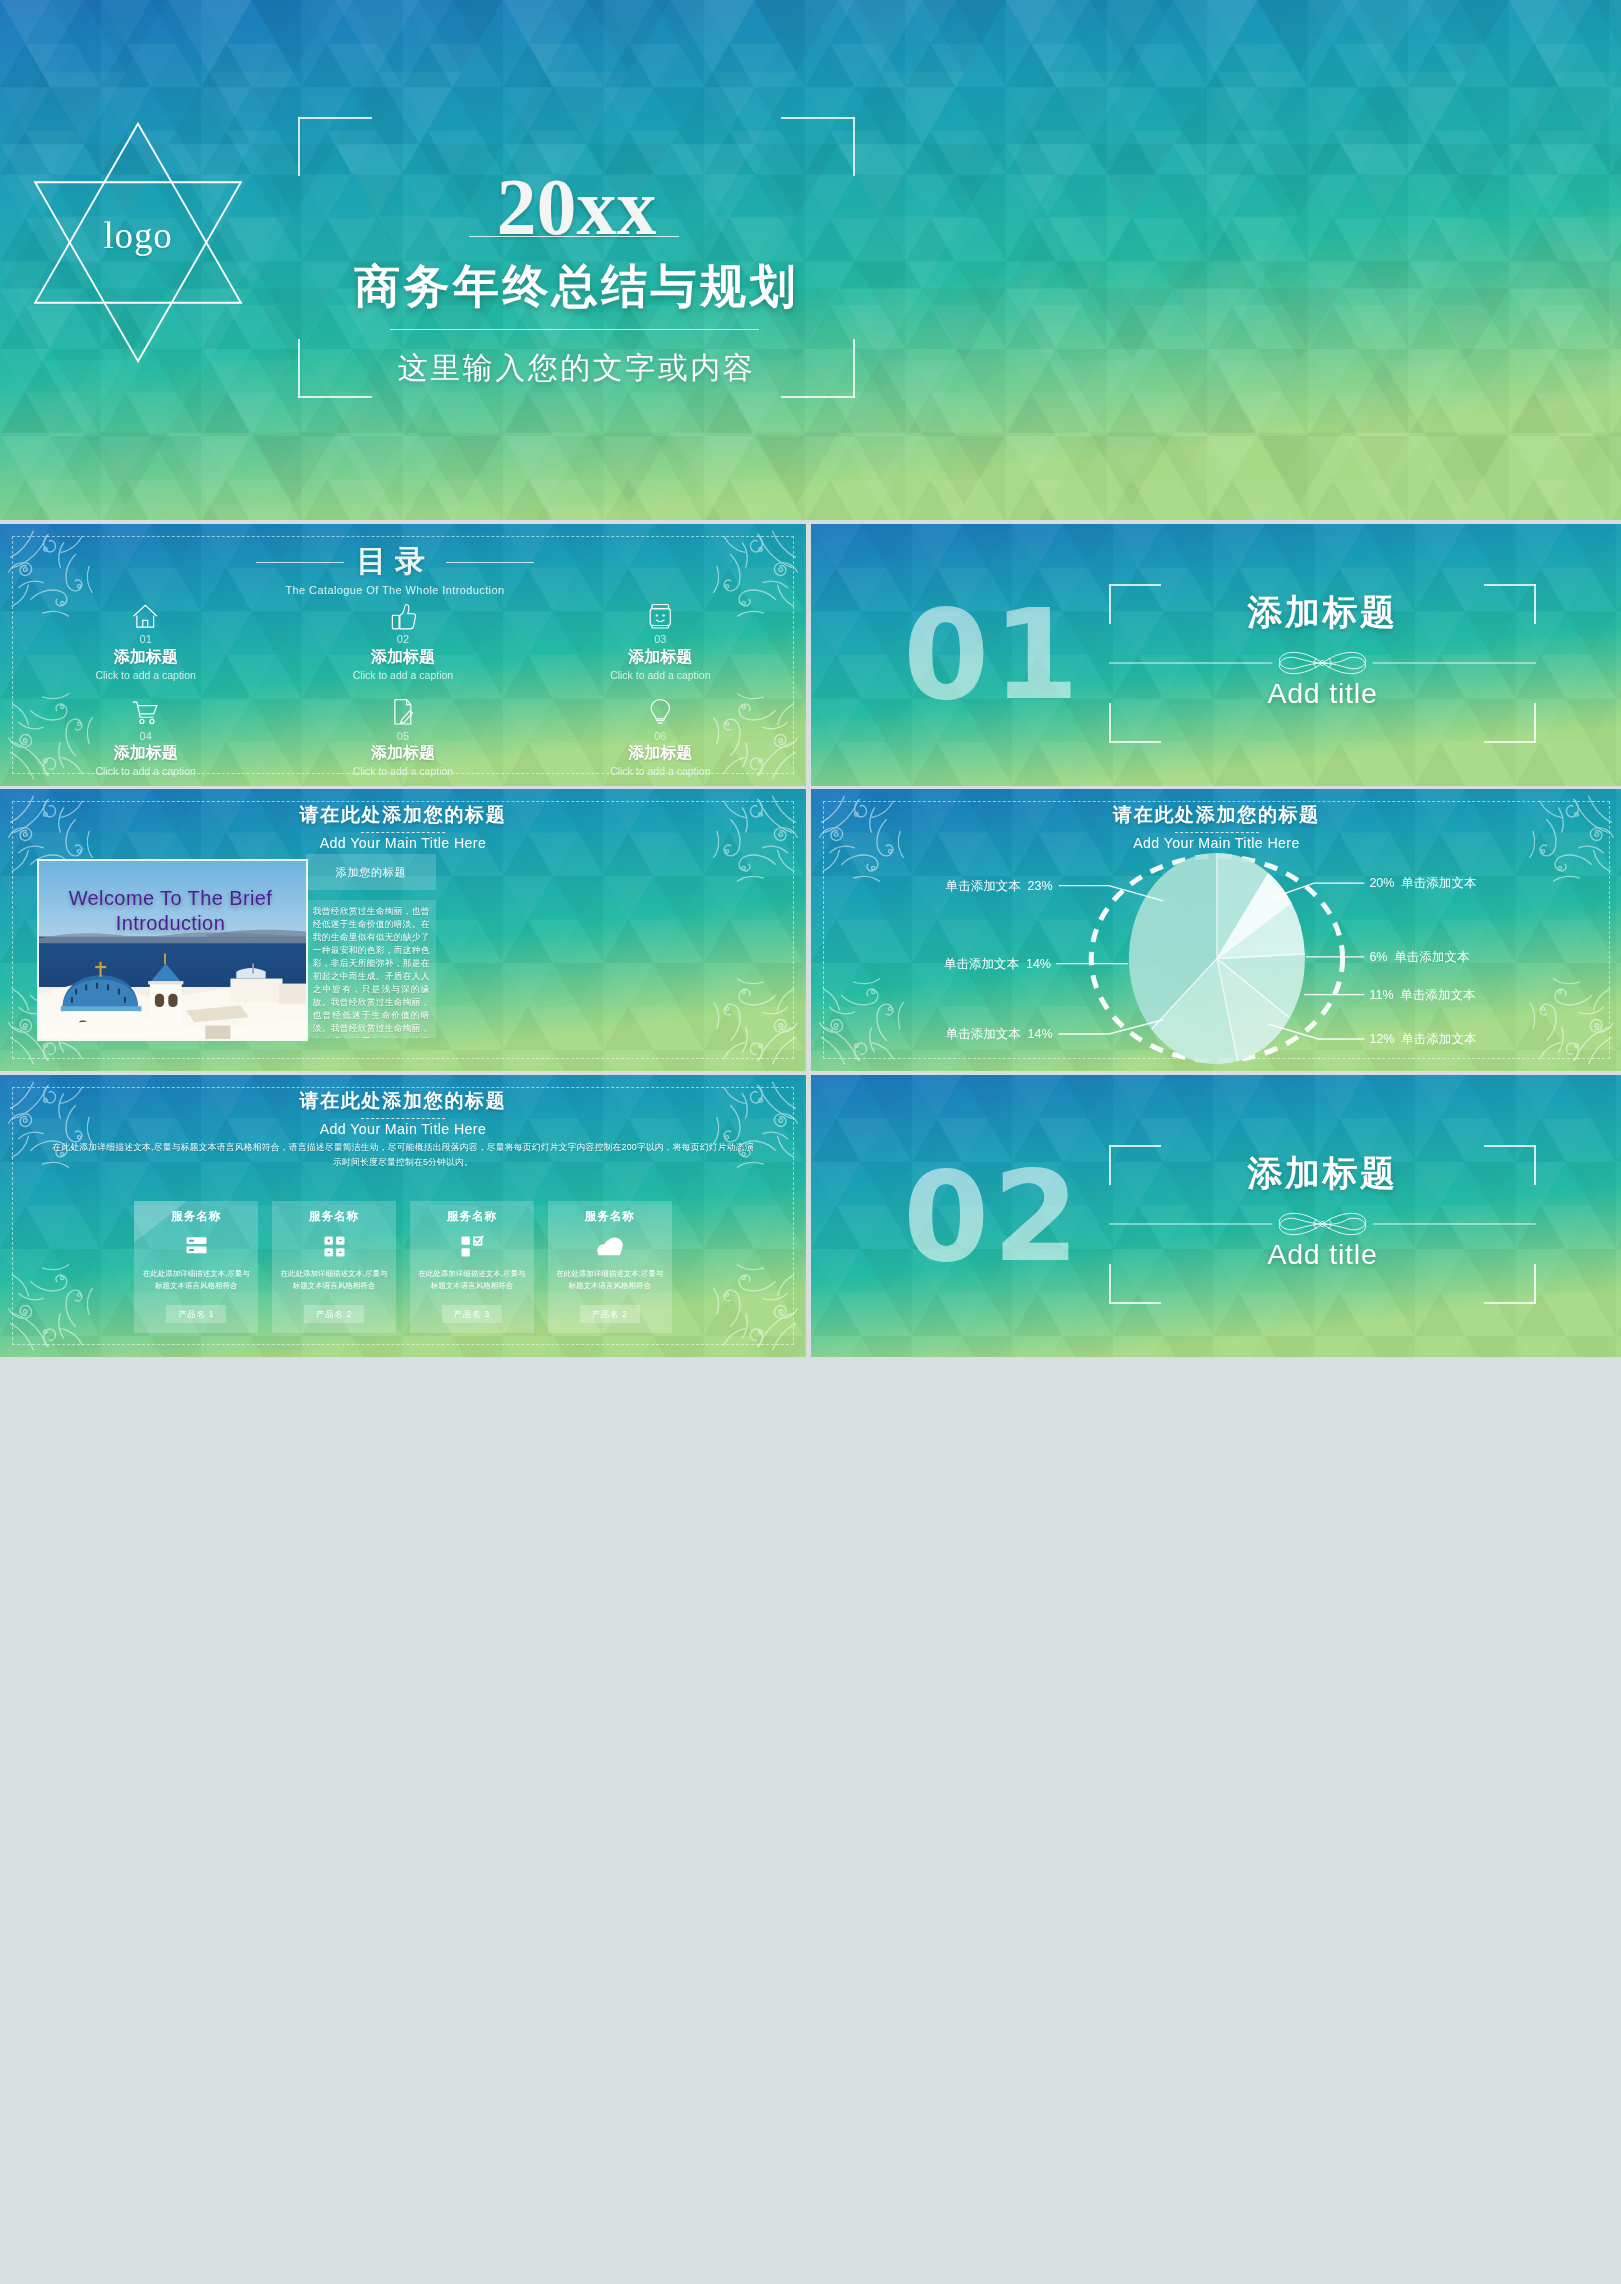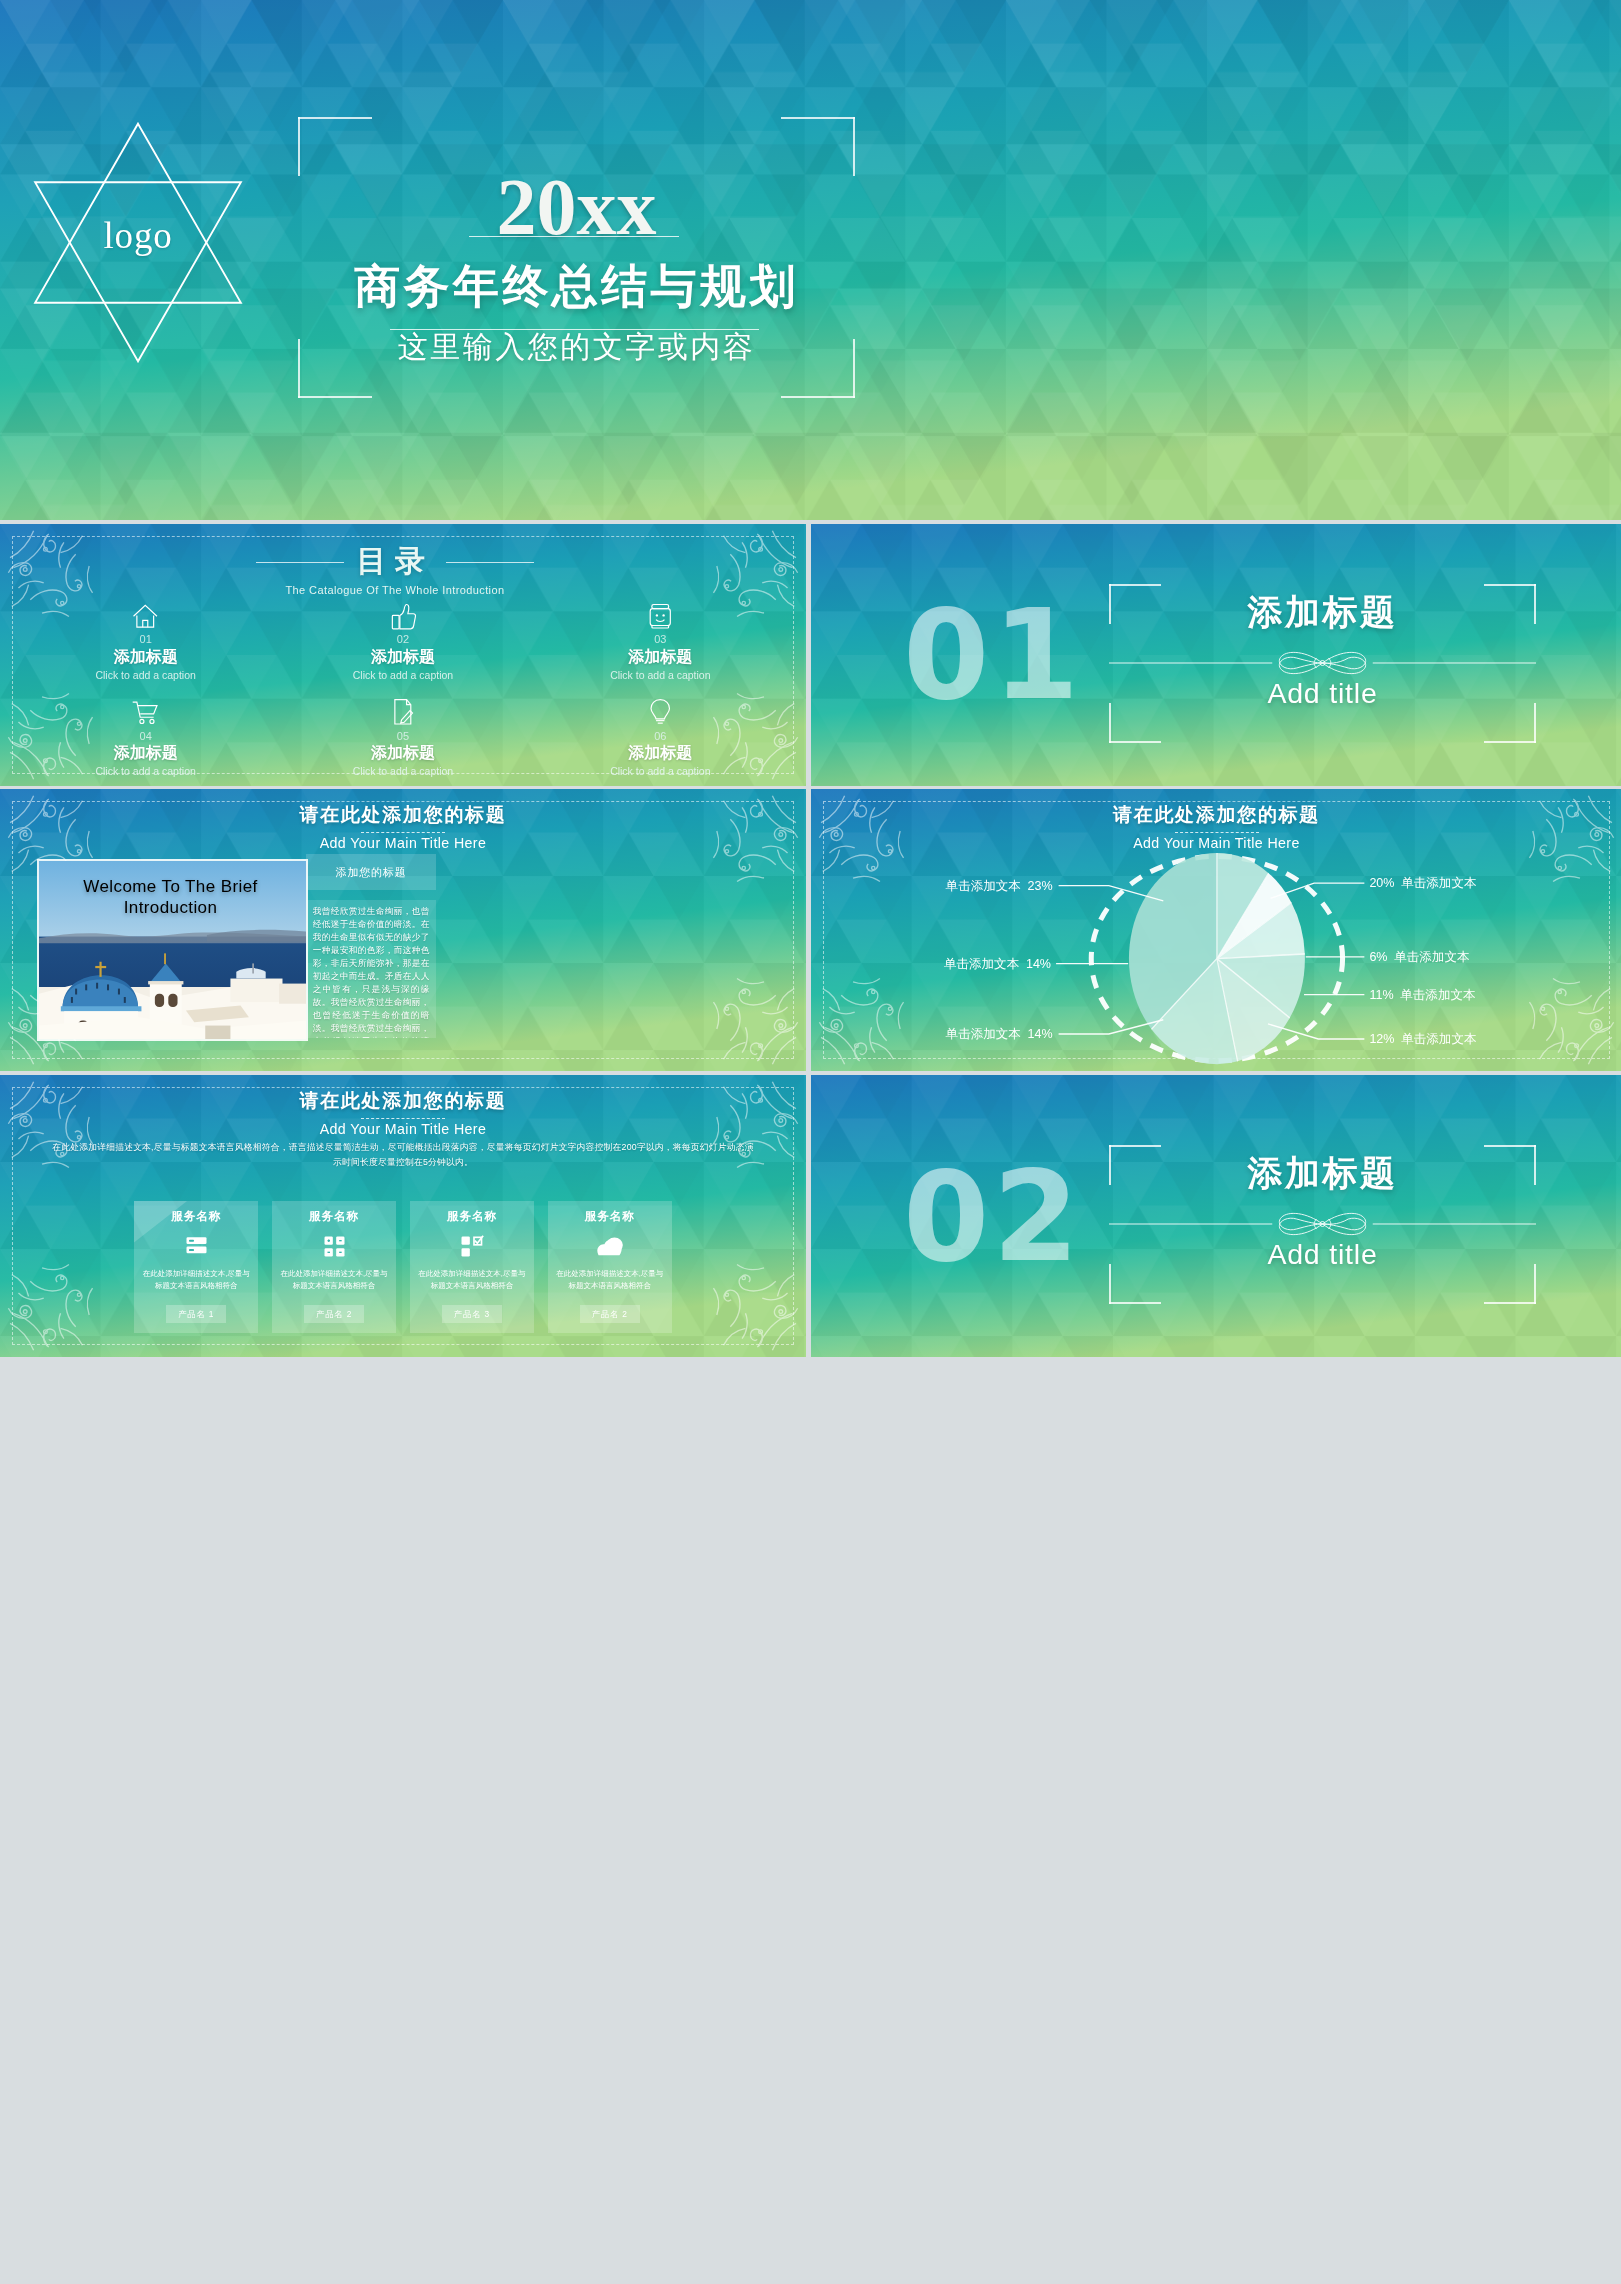--- a/index.html
+++ b/index.html
@@ -43,21 +43,21 @@
     text-shadow:0 2.5px 5px rgba(0,0,0,.22);
     margin-top:40px;
   }
   .cover-rule{position:absolute;left:469px;width:210px;height:0.8px;background:rgba(255,255,255,.8);}
   .cover-title{
     position:absolute;left:298px;top:256px;width:557px;text-align:center;
     font-size:46px;font-weight:700;color:#fff;letter-spacing:3.4px;
     text-shadow:0 2.5px 5.9px rgba(0,0,0,.25);
   }
   .cover-sub{
-    position:absolute;left:298px;top:327px;width:557px;text-align:center;
+    position:absolute;left:298px;top:348px;width:557px;text-align:center;
     font-size:30px;color:#fff;letter-spacing:2.5px;
     text-shadow:0 1.7px 4.2px rgba(0,0,0,.2);
   }
 
   
   #s2{left:0;top:524px;width:806px;height:262px;}
   #s3{left:811px;top:524px;width:811px;height:262px;}
   #s4{left:0;top:789px;width:806px;height:282px;}
   #s5{left:811px;top:789px;width:811px;height:282px;}
   #s6{left:0;top:1075px;width:806px;height:282px;}
@@ -115,22 +115,22 @@
   .ch-line{width:84px;height:0;margin:3.4px auto 2.5px;border-top:0.8px dashed rgba(255,255,255,.8);}
   .ch-en{font-size:14.2px;letter-spacing:0.4px;}
 
   
   .wel-img{
     position:absolute;left:37px;top:70px;width:267px;height:178px;
     border:2.5px solid rgba(255,255,255,.9);overflow:hidden;
   }
   .wel-img svg{width:100%;height:100%;display:block;}
   .wel-cap{
-    position:absolute;left:37px;top:87px;width:267px;text-align:center;
-    color:#000000;font-size:17px;line-height:1.25;letter-spacing:0.4px;
+    position:absolute;left:37px;top:97px;width:267px;text-align:center;
+    color:#4c1d95;font-size:20px;line-height:1.25;letter-spacing:0.4px;
     text-shadow:0 1.7px 4.2px rgba(0,0,0,.3);pointer-events:none;
   }
   .wel-lbl{
     position:absolute;left:306px;top:65px;width:130px;height:36px;
     background:rgba(255,255,255,.17);
     display:flex;align-items:center;justify-content:center;
     color:#fff;font-size:11px;letter-spacing:0.8px;
   }
   .wel-body{
     position:absolute;left:306px;top:111px;width:130px;height:138px;

